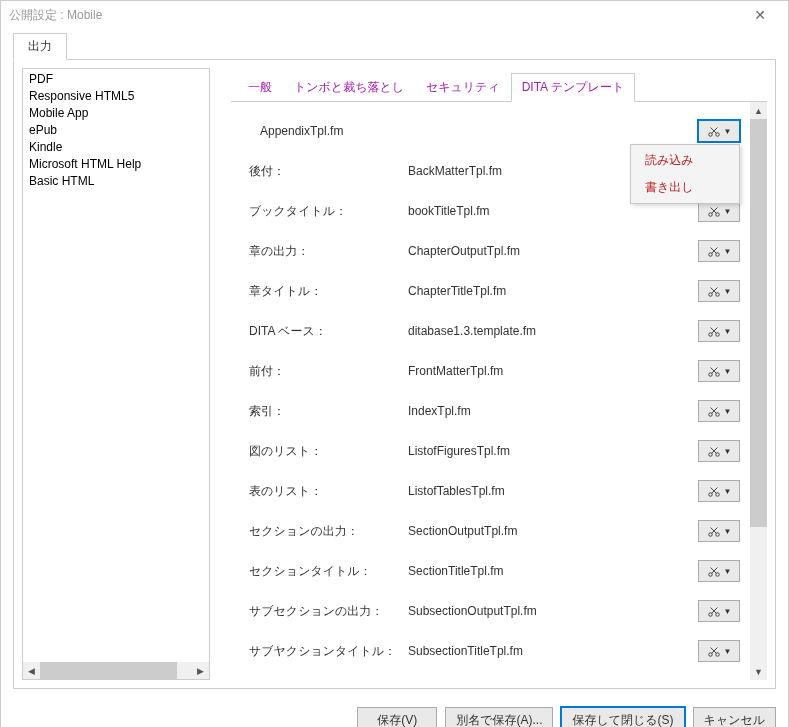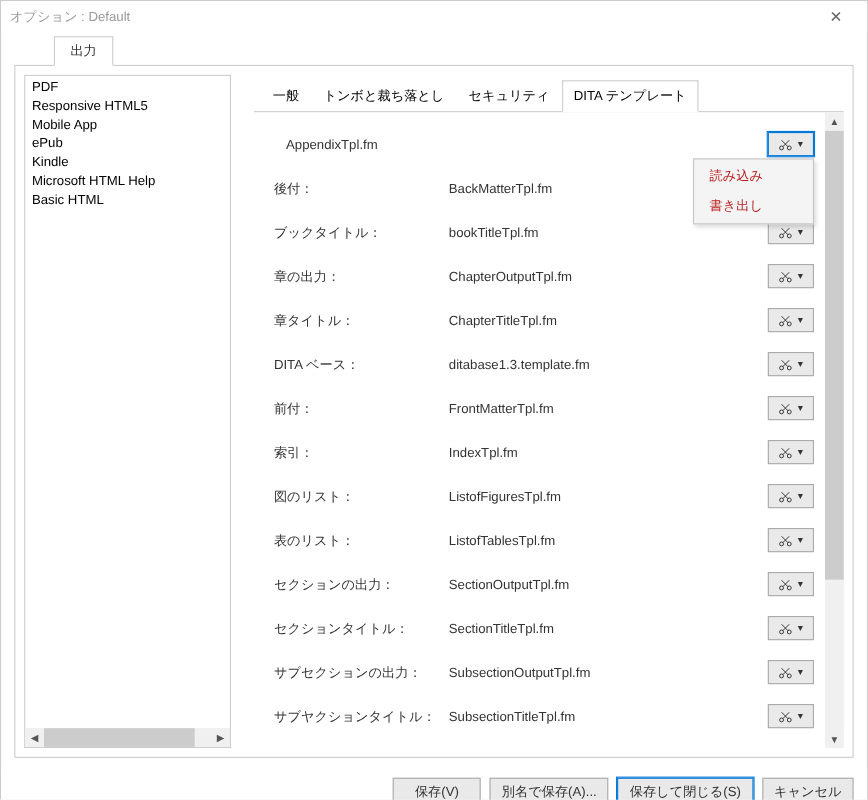--- a/index.html
+++ b/index.html
@@ -51,21 +51,20 @@
       display: flex;
       position: relative;
       z-index: 2;
     }
     .top-tab {
       padding: 4px 14px;
       border: 1px solid #ccc;
       border-bottom: 1px solid #fff;
       background: #fff;
       margin-bottom: -1px;
-      margin-left: 36px;
     }
     .top-panel {
       border: 1px solid #ccc;
       flex: 1;
       display: flex;
       padding: 8px;
       gap: 21px;
       min-height: 0;
     }
     .sidebar {
@@ -119,21 +118,21 @@
     }
     .inner-tabs {
       display: flex;
       border-bottom: 1px solid #ccc;
       gap: 0;
       padding-left: 6px;
     }
     .inner-tab {
       padding: 5px 10px;
       font-size: 12px;
-      color: #000000;
+      color: #a21caf;
       border: 1px solid transparent;
       border-bottom: none;
       position: relative;
       bottom: -1px;
       cursor: pointer;
     }
     .inner-tab.active {
       border: 1px solid #ccc;
       border-bottom: 1px solid #fff;
       background: #fff;
@@ -254,21 +253,21 @@
     .btn.primary {
       border-color: #0078d7;
       outline: 1px solid #0078d7;
     }
   </style>
 </head>
 <body>
 
 <div class="window">
   <div class="titlebar">
-    <span>オプション : Default</span>
+    <span>公開設定 : Mobile</span>
     <div class="titlebar-spacer"></div>
     <div class="close-btn">
       <span>✕</span>
     </div>
   </div>
 
   <div class="dialog-body">
     <div class="top-tabs">
       <div class="top-tab">
         <span>出力</span>

